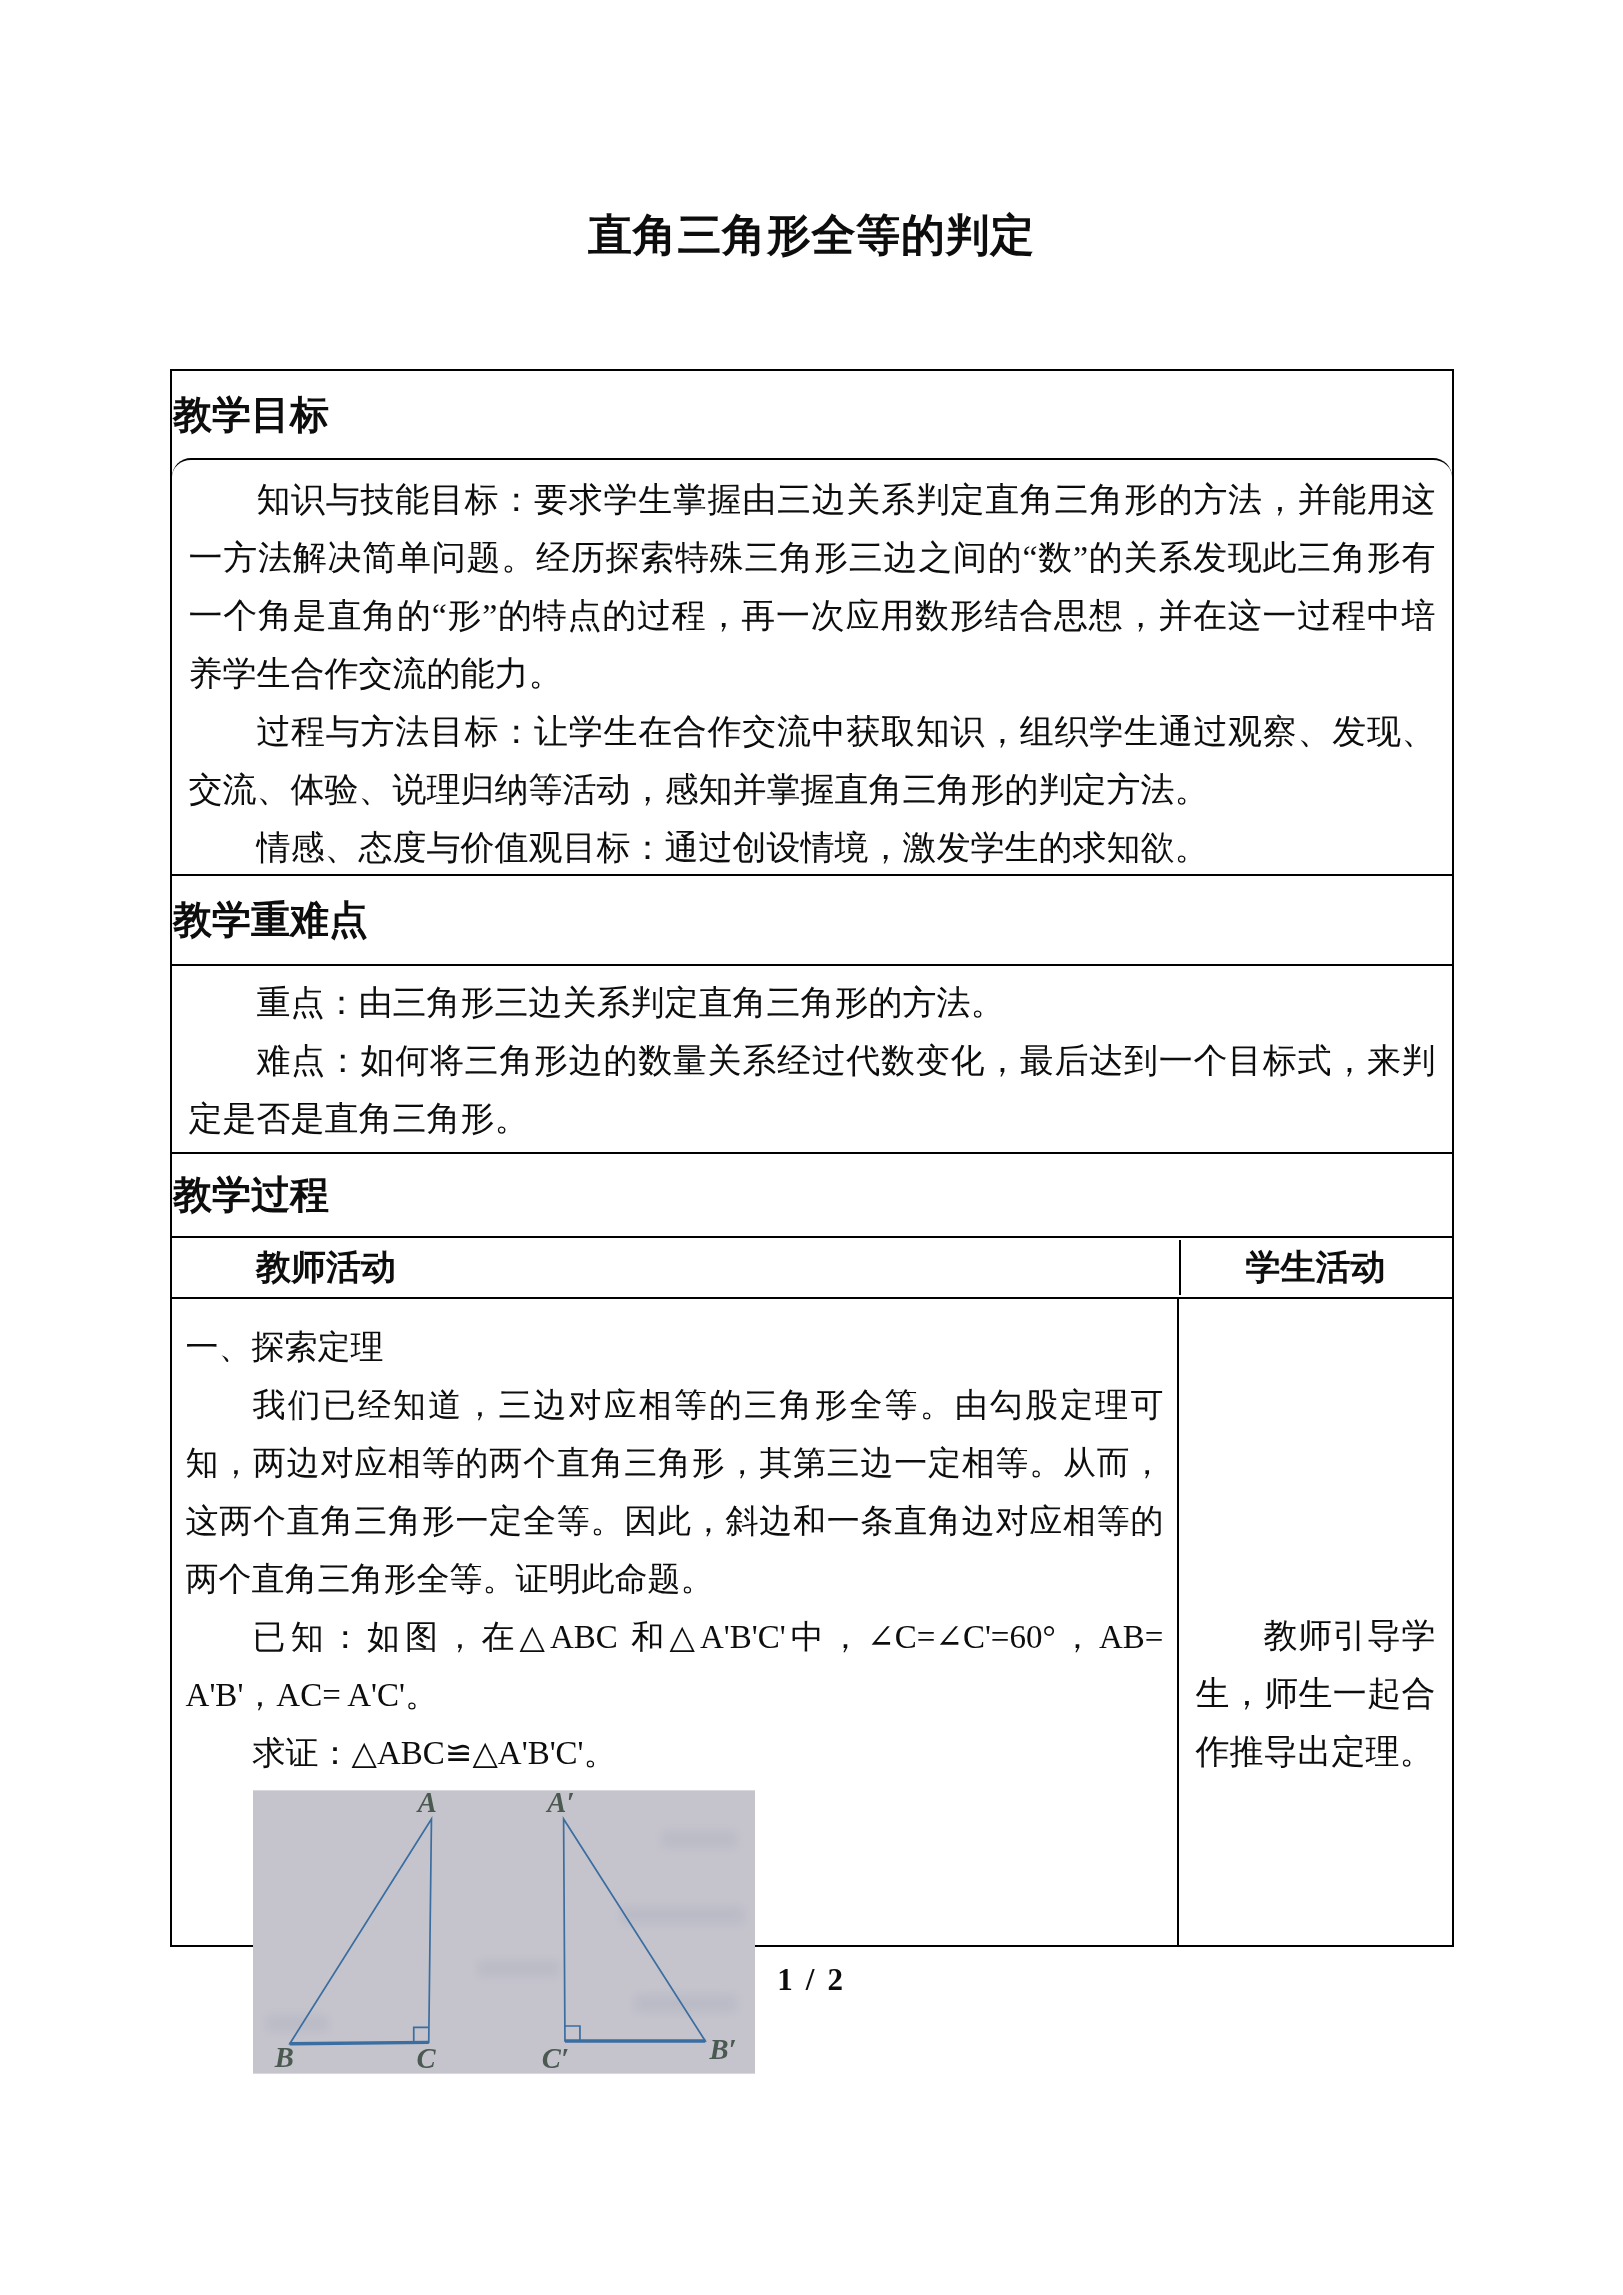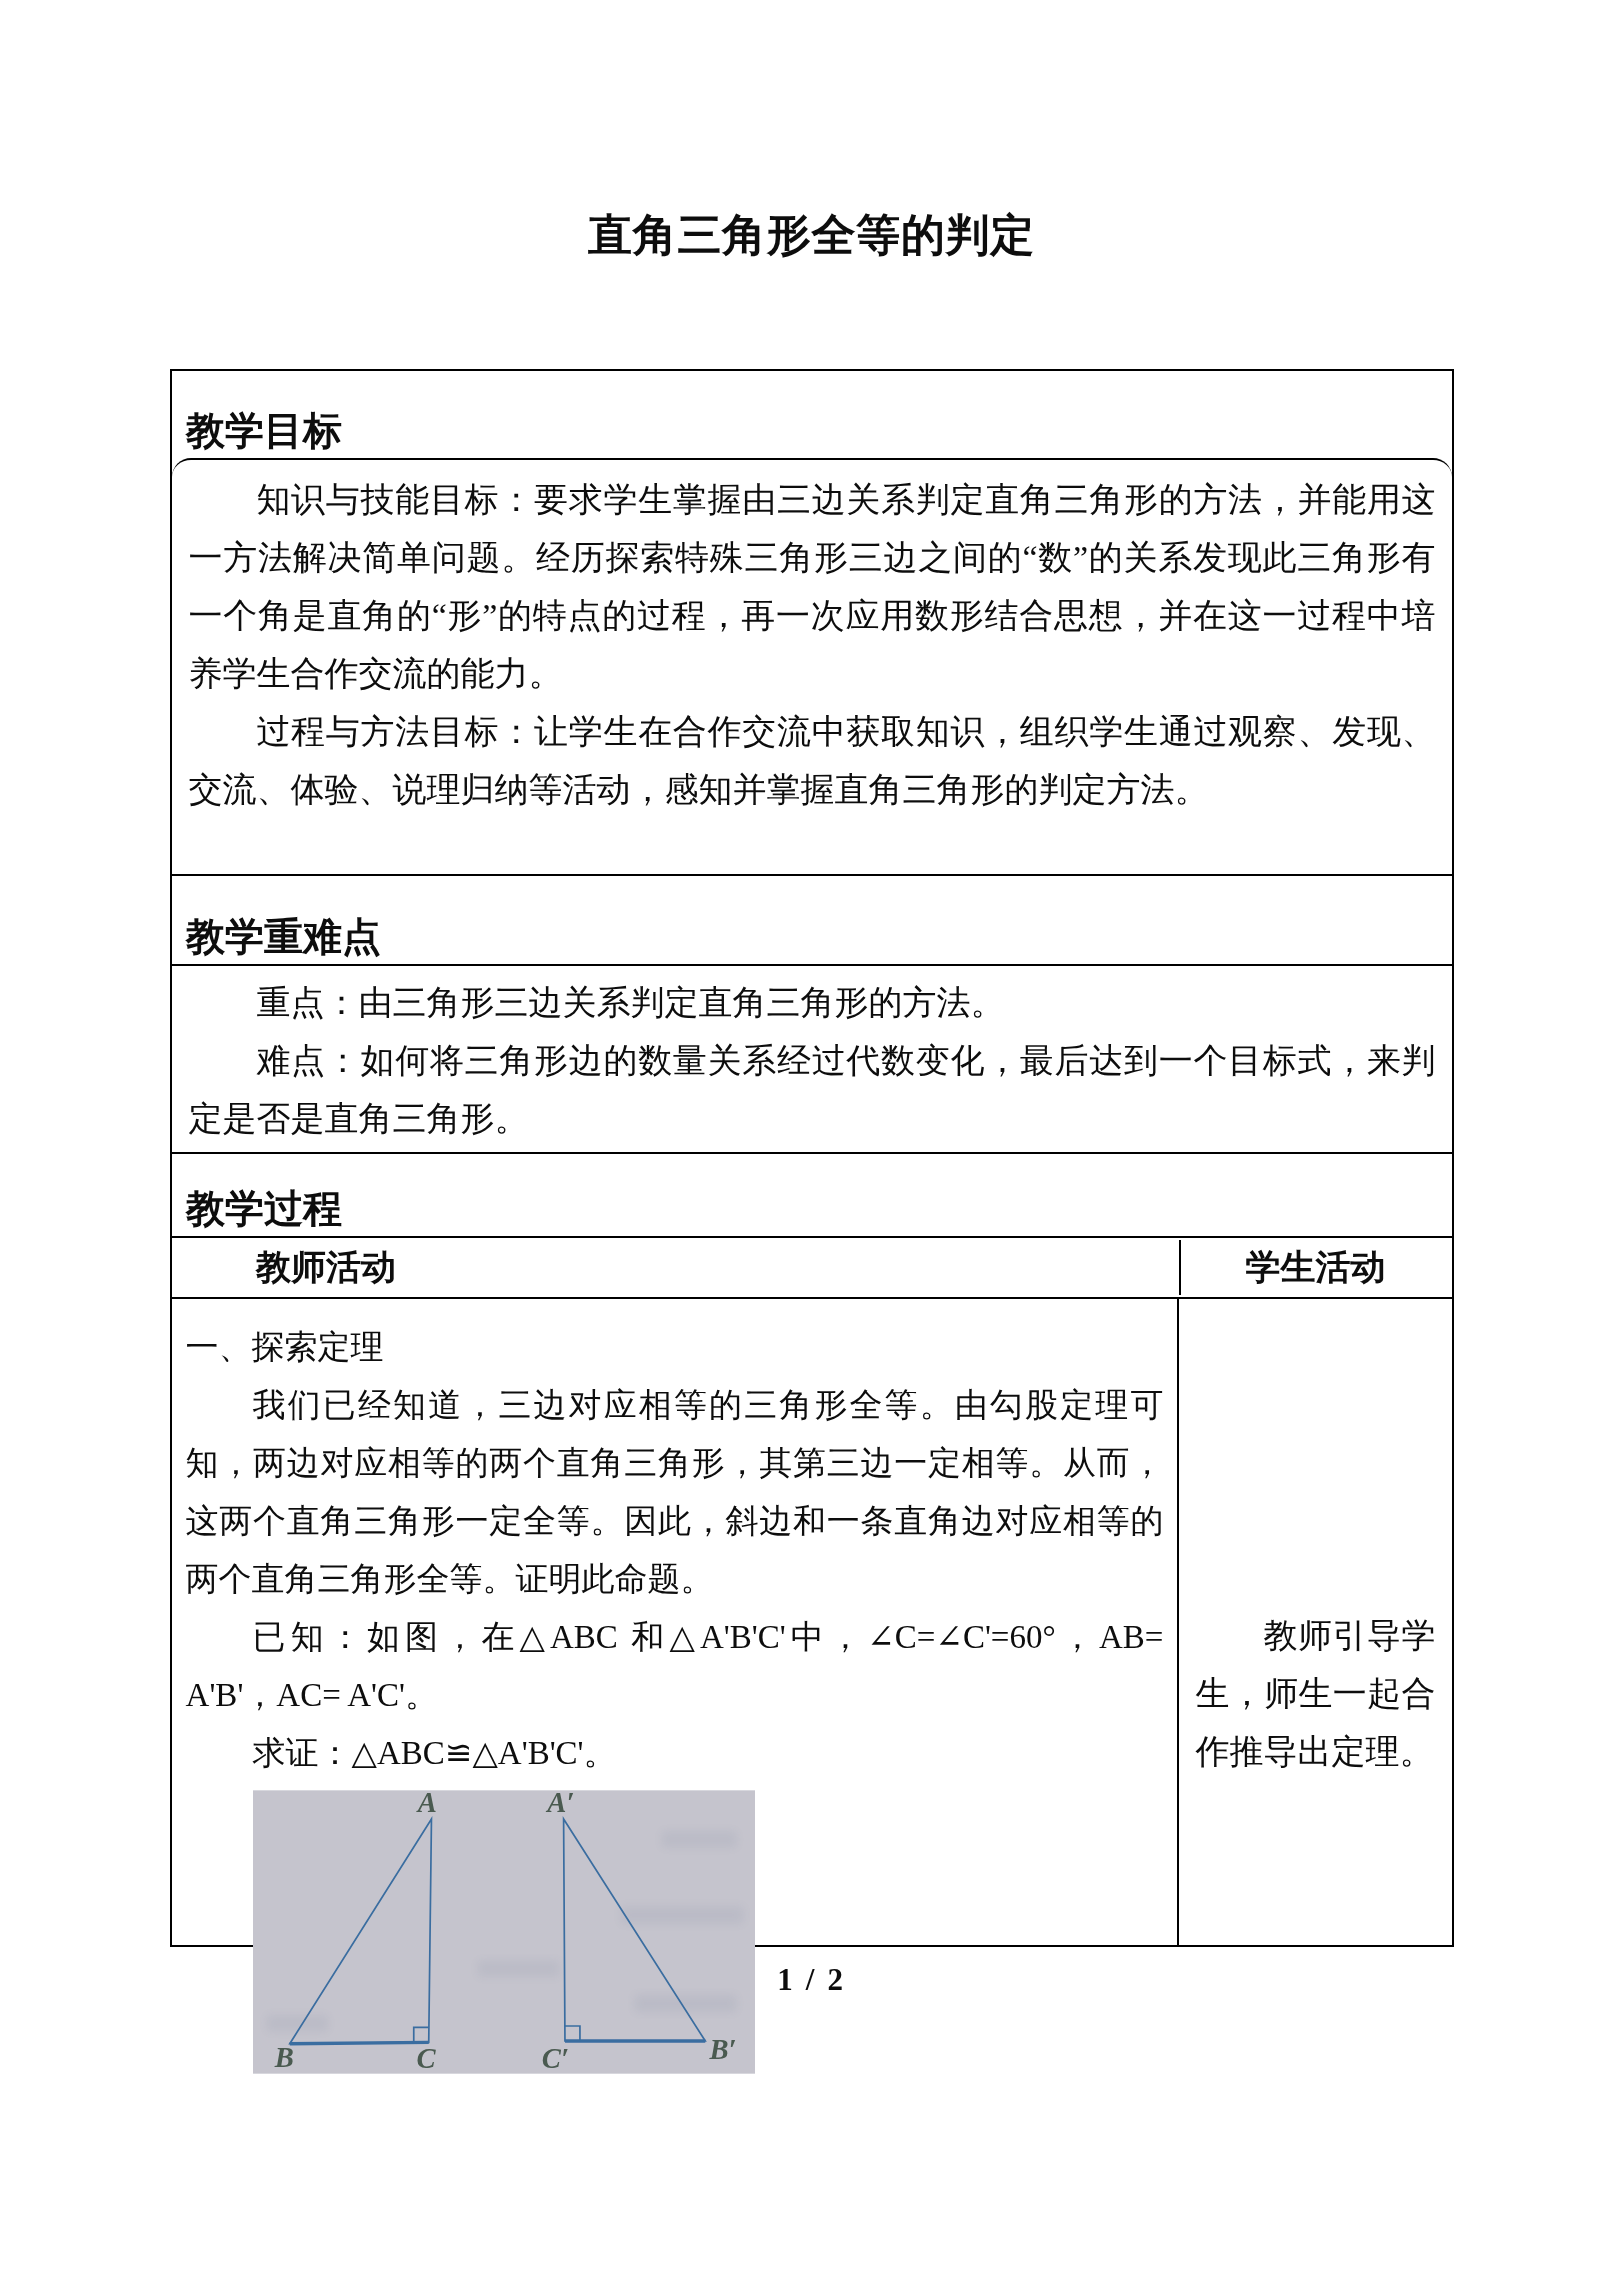--- a/index.html
+++ b/index.html
@@ -10,21 +10,21 @@
   }
   .title{
     margin:213px 0 0 0;padding:0;text-align:center;
     font-size:44px;line-height:46px;font-weight:bold;letter-spacing:0.7px;
   }
   .doc-table{
     margin:110px 0 0 170px;width:1284px;border:2.7px solid #000;box-sizing:border-box;
   }
   .row{box-sizing:border-box;}
   .row + .row{border-top:2.7px solid #000;}
-  .hdr-row{display:flex;align-items:flex-end;padding-left:14px;font-size:39px;font-weight:bold;}
+  .hdr-row{display:flex;align-items:center;padding-left:1px;font-size:39px;font-weight:bold;}
   .r1{height:87px;}
   .r2{height:416px;padding:11px 16.4px 0 16.4px;border-radius:19px;}
   .r3{height:90px;}
   .r4{height:188px;padding:8.2px 16.4px 0 16.4px;}
   .r5{height:84px;}
   .r6{height:61px;display:flex;align-items:stretch;padding:2px;}
   .r7{height:648px;display:flex;align-items:stretch;padding:0;}
   .body-par{margin:0;font-size:34px;line-height:58px;text-align:justify;}
   .indent{text-indent:68px;}
   .col-left-hdr{
@@ -56,20 +56,21 @@
 
 <div class="doc-table">
 
   <div class="row hdr-row r1">
     <span>教学目标</span>
   </div>
 
   <div class="row r2">
     <p class="body-par indent">知识与技能目标：要求学生掌握由三边关系判定直角三角形的方法，并能用这一方法解决简单问题。经历探索特殊三角形三边之间的“数”的关系发现此三角形有一个角是直角的“形”的特点的过程，再一次应用数形结合思想，并在这一过程中培养学生合作交流的能力。</p>
     <p class="body-par indent">过程与方法目标：让学生在合作交流中获取知识，组织学生通过观察、发现、交流、体验、说理归纳等活动，感知并掌握直角三角形的判定方法。</p>
+    <p class="body-par indent">情感、态度与价值观目标：通过创设情境，激发学生的求知欲。</p>
   </div>
 
   <div class="row hdr-row r3">
     <span>教学重难点</span>
   </div>
 
   <div class="row r4">
     <p class="body-par indent">重点：由三角形三边关系判定直角三角形的方法。</p>
     <p class="body-par indent">难点：如何将三角形边的数量关系经过代数变化，最后达到一个目标式，来判定是否是直角三角形。</p>
   </div>

